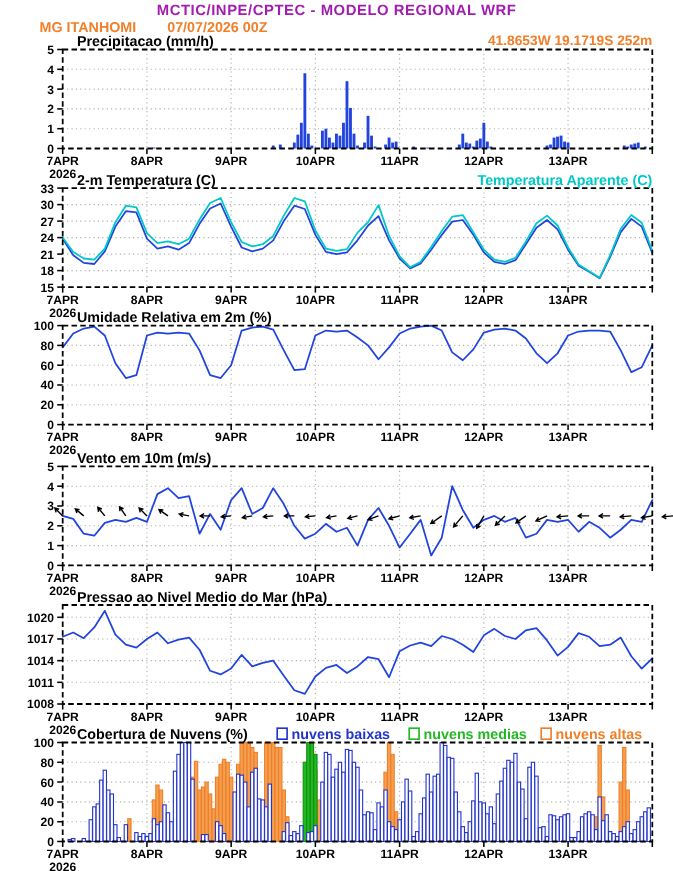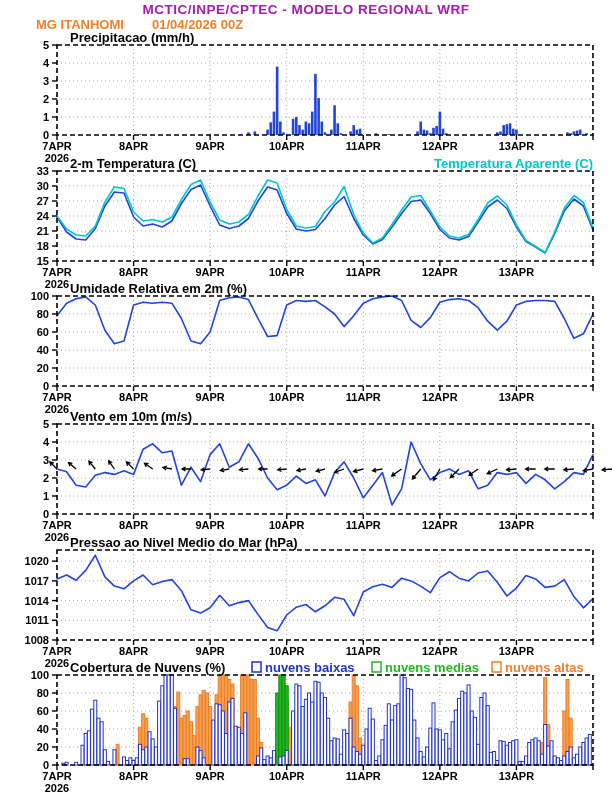--- a/index.html
+++ b/index.html
@@ -11,21 +11,22 @@
   #run-datetime{top:17px;left:152px;font-size:13px;}
   #coords{top:30px;right:19px;font-size:12.5px;}
   svg text{font-family:"Liberation Sans",sans-serif;font-weight:700;}
 </style>
 </head>
 <body>
 
 <div id="page">
   <div class="hdr" id="main-title" style="color: #a21caf;">MCTIC/INPE/CPTEC - MODELO REGIONAL WRF</div>
   <div class="hdr" id="station" style="color: rgb(240, 128, 42);">MG ITANHOMI</div>
-  <div class="hdr" id="run-datetime" style="color: rgb(240, 128, 42);">01/04/2026 00Z</div>
+  <div class="hdr" id="run-datetime" style="color: rgb(240, 128, 42);">07/07/2026 00Z</div>
+  <div class="hdr" id="coords" style="color: rgb(240, 128, 42);">41.8653W 19.1719S 252m</div>
   <svg id="plot" width="612" height="792" viewBox="0 0 612 792" style="position:absolute;left:0;top:0;">
       <g>
         <line x1="133.57142857142856" y1="45" x2="133.57142857142856" y2="135" stroke="#aaaaaa" stroke-width="1" stroke-dasharray="1 3"></line>
         <line x1="210.14285714285714" y1="45" x2="210.14285714285714" y2="135" stroke="#aaaaaa" stroke-width="1" stroke-dasharray="1 3"></line>
         <line x1="286.7142857142857" y1="45" x2="286.7142857142857" y2="135" stroke="#aaaaaa" stroke-width="1" stroke-dasharray="1 3"></line>
         <line x1="363.2857142857143" y1="45" x2="363.2857142857143" y2="135" stroke="#aaaaaa" stroke-width="1" stroke-dasharray="1 3"></line>
         <line x1="439.85714285714283" y1="45" x2="439.85714285714283" y2="135" stroke="#aaaaaa" stroke-width="1" stroke-dasharray="1 3"></line>
         <line x1="516.4285714285714" y1="45" x2="516.4285714285714" y2="135" stroke="#aaaaaa" stroke-width="1" stroke-dasharray="1 3"></line>
         <line x1="57" y1="117" x2="593" y2="117" stroke="#aaaaaa" stroke-width="1" stroke-dasharray="1 3"></line>
         <line x1="57" y1="99" x2="593" y2="99" stroke="#aaaaaa" stroke-width="1" stroke-dasharray="1 3"></line>

